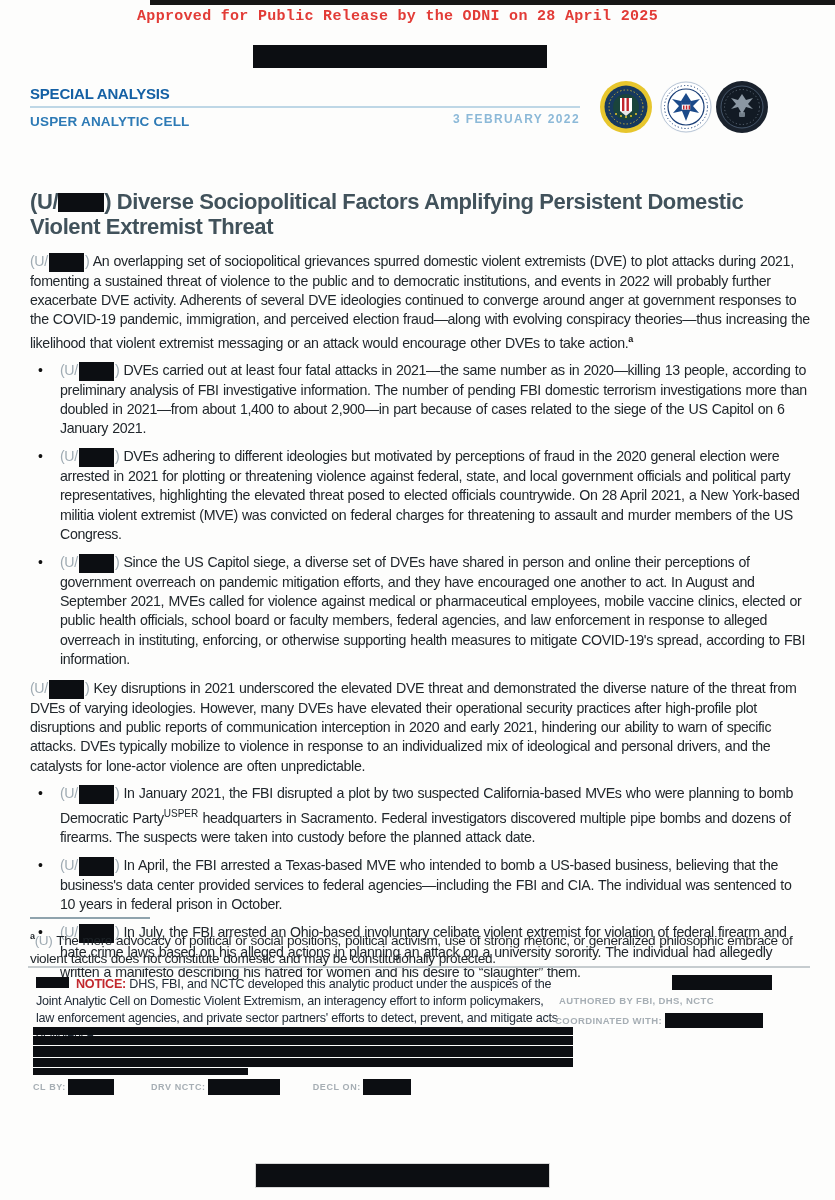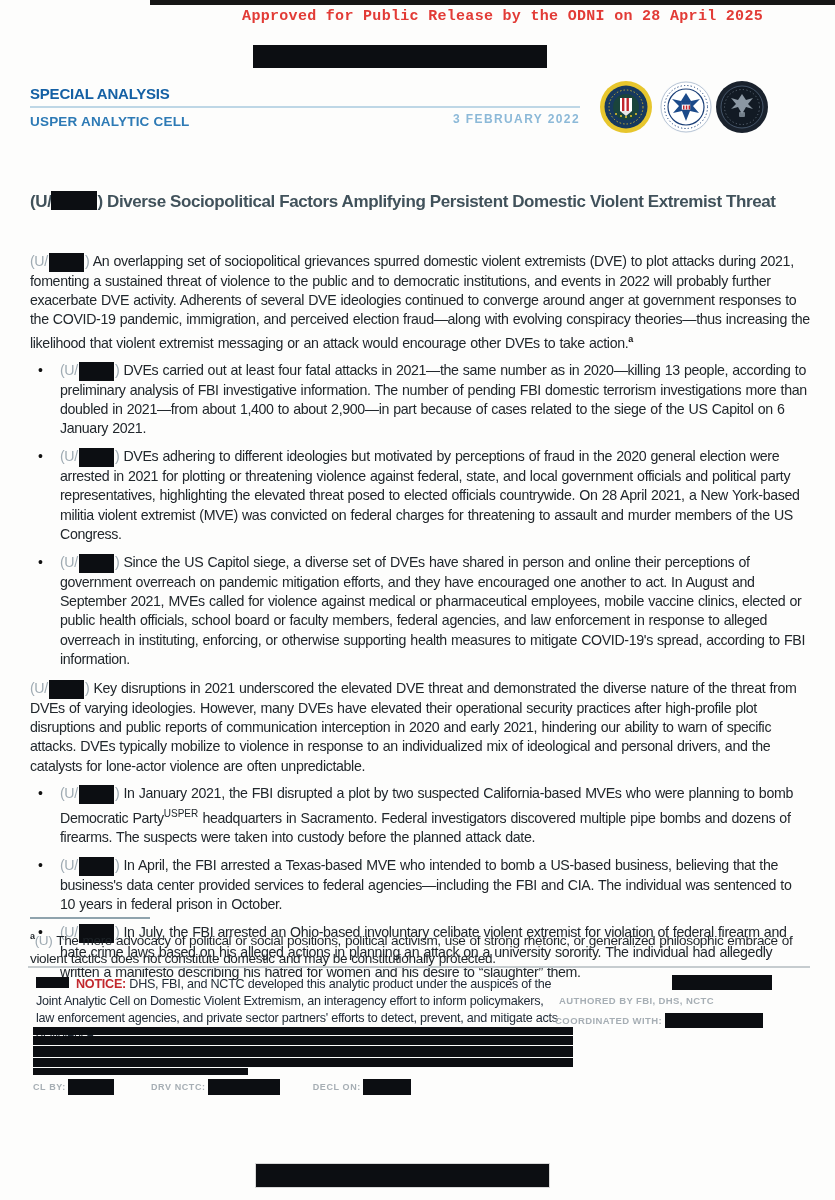--- a/index.html
+++ b/index.html
@@ -7,22 +7,22 @@
     position:relative; width:835px; height:1200px; margin:0 auto;
     background:#fdfdfc; overflow:hidden;
     font-family:"Liberation Sans", sans-serif;
     -webkit-font-smoothing:antialiased;
   }
   
   .scan-edge { position:absolute; left:150px; top:0; width:685px; height:5px; background:#161616; }
 
   
   .approval {
-    position:absolute; left:0; top:8px; width:100%; padding-right:72px; box-sizing:border-box;
-    text-align:right; font-family:"Liberation Mono", monospace; font-weight:bold;
+    position:absolute; left:0; top:8px; width:100%; padding-right:40px; box-sizing:border-box;
+    text-align:center; font-family:"Liberation Mono", monospace; font-weight:bold;
     font-size:15px; letter-spacing:0.3px; color:#e23b36;
   }
 
   .redact { background:#0c0e12; }
   .redact-top { position:absolute; left:253px; top:45px; width:294px; height:23px; }
   .redact-bottom { position:absolute; left:256px; top:1164px; width:293px; height:23px; box-shadow:0 0 0 1px #d8d8d8; }
 
   
   .kicker {
     position:absolute; left:30px; top:85px; font-size:15px; font-weight:bold;
@@ -35,21 +35,21 @@
 
   .seal { position:absolute; top:81px; width:52px; height:52px; }
   .seal svg { width:100%; height:100%; display:block; }
   .seal-fbi { left:600px; }
   .seal-dhs { left:660px; }
   .seal-nctc { left:716px; }
 
   
   .title {
     position:absolute; left:30px; top:189px; width:750px;
-    font-size:17px; font-weight:bold; color:#41525b;
+    font-size:22px; font-weight:bold; color:#41525b;
     letter-spacing:-0.4px; line-height:25px;
   }
   .title .redact-inline { width:46px; height:19px; vertical-align:-3px; }
 
   .redact-inline { display:inline-block; background:#0c0e12; }
 
   
   .bodytext {
     position:absolute; left:30px; top:252px; width:780px;
     font-size:14.2px; line-height:19.2px; color:#21272c;

